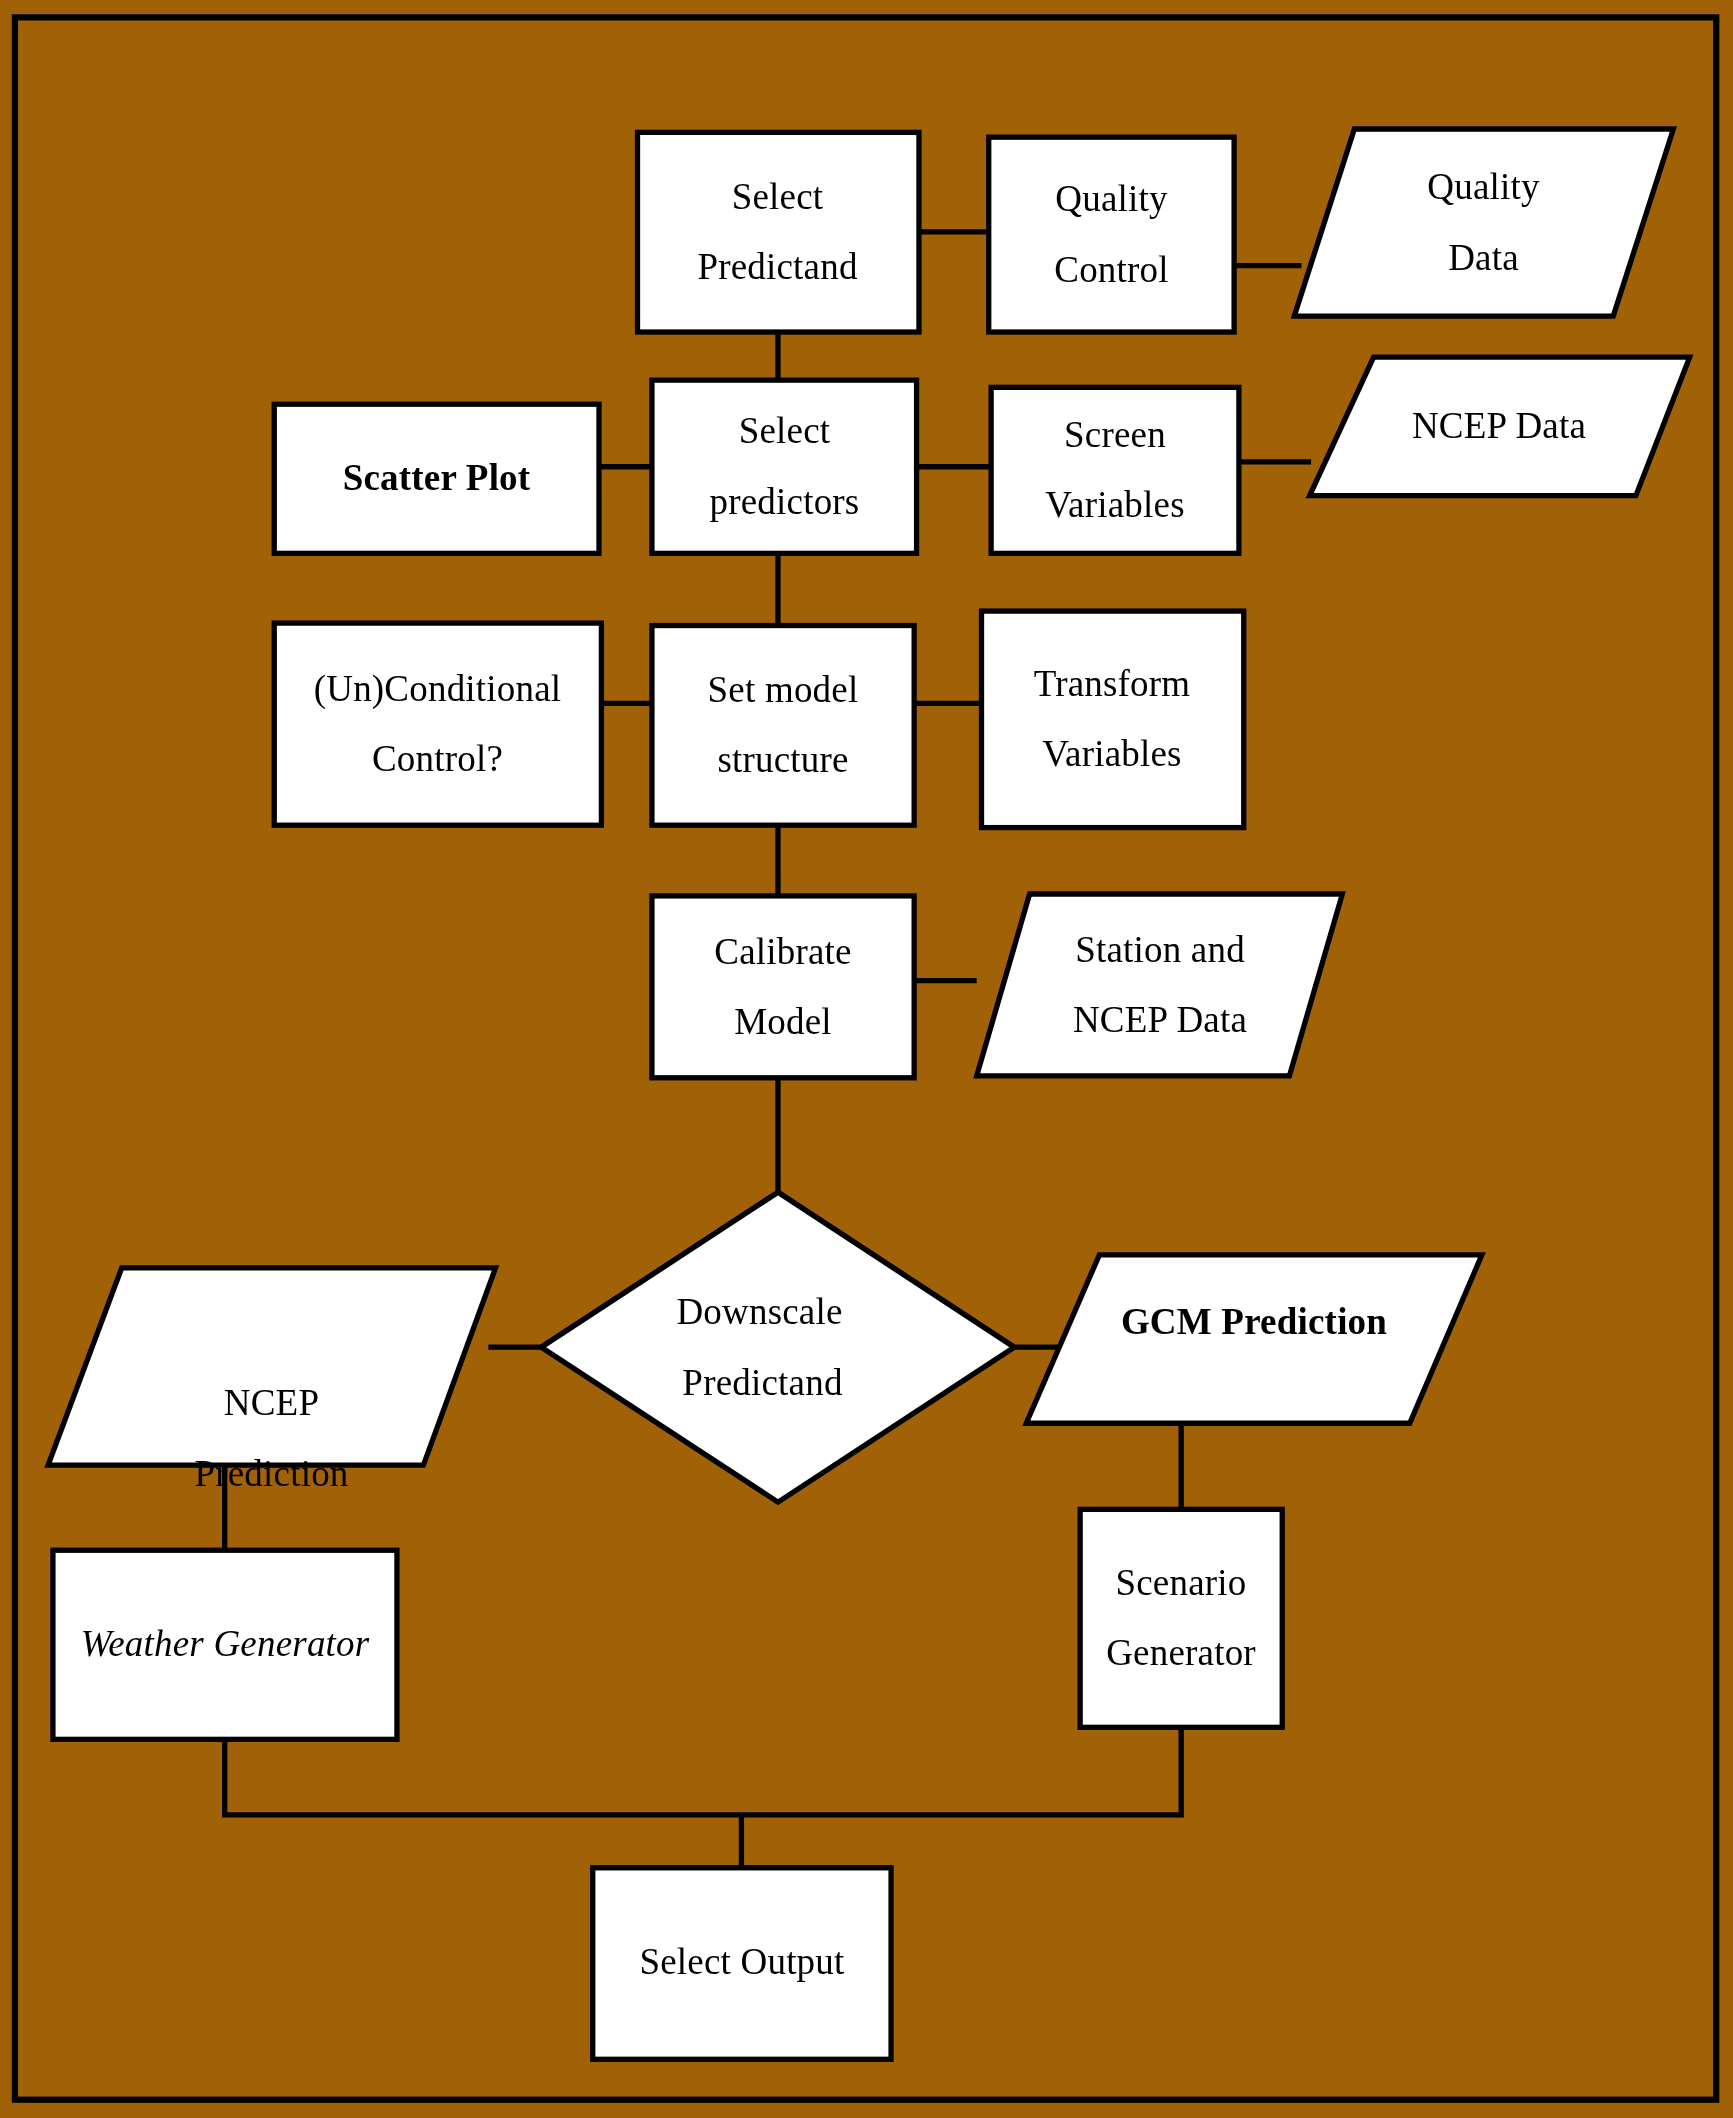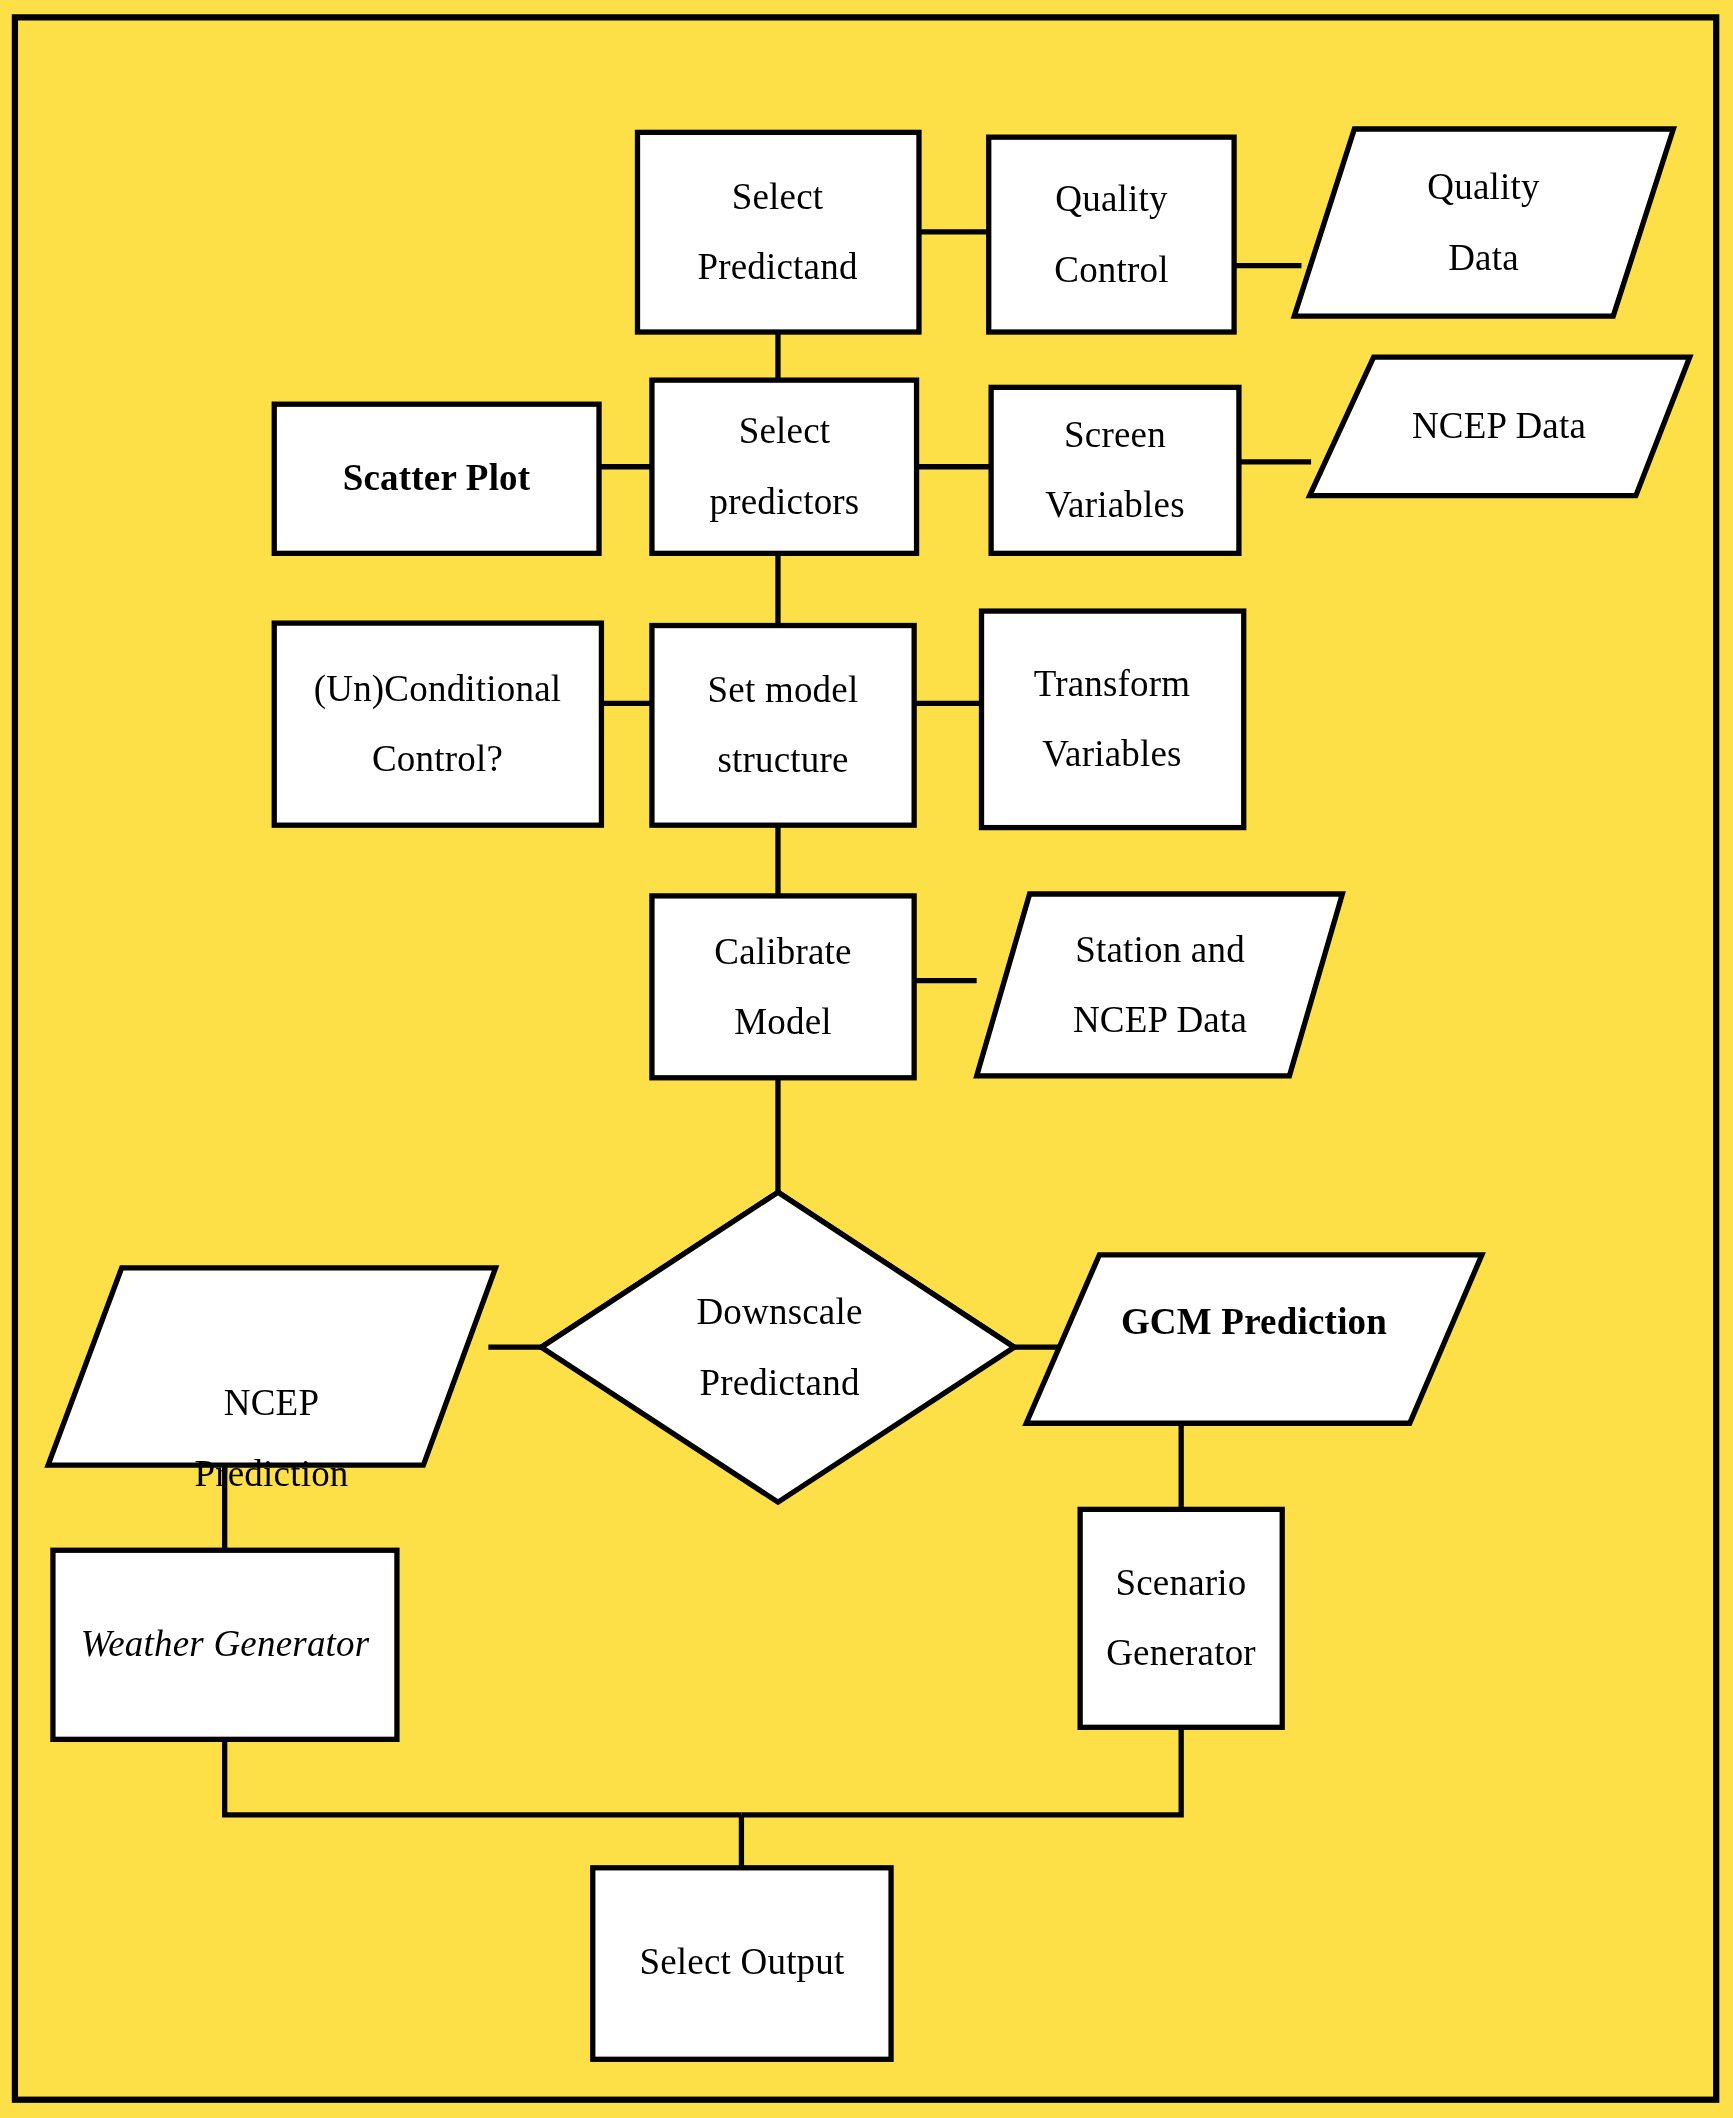--- a/index.html
+++ b/index.html
@@ -7,21 +7,21 @@
     padding: 0;
     background: #ffffff;
   }
   body {
     font-family: "Liberation Serif", "DejaVu Serif", serif;
   }
   #page {
     position: relative;
     width: 1734px;
     height: 2119px;
-    background: #fde047;
+    background: #a16207;
     overflow: hidden;
   }
   #flow-svg {
     position: absolute;
     left: 0;
     top: 0;
     width: 1734px;
     height: 2119px;
   }
   .shape-outline {
@@ -159,21 +159,21 @@
 
   <div class="node-text" style="left:981px; top:611px; width:262px; height:216px;">Transform
 Variables</div>
 
   <div class="node-text" style="left:652px; top:896px; width:262px; height:182px;">Calibrate
 Model</div>
 
   <div class="node-text" style="left:977px; top:894px; width:366px; height:182px;">Station  and
 NCEP Data</div>
 
-  <div class="node-text" style="left:568px; top:1232px; width:423px; height:231px;">Downscale
+  <div class="node-text" style="left:548px; top:1232px; width:423px; height:231px;text-align:right;">Downscale
 Predictand</div>
 
   <div class="node-text" style="left:48px; top:1340px; width:447px; height:197px;">NCEP
 Prediction</div>
 
   <div class="node-text" style="left:1026px; top:1255px; width:456px; height:135px;font-weight:bold;">GCM Prediction</div>
 
   <div class="node-text" style="left:53px; top:1550px; width:344px; height:189px;font-style:italic;">Weather Generator</div>
 
   <div class="node-text" style="left:1080px; top:1509px; width:202px; height:218px;">Scenario

